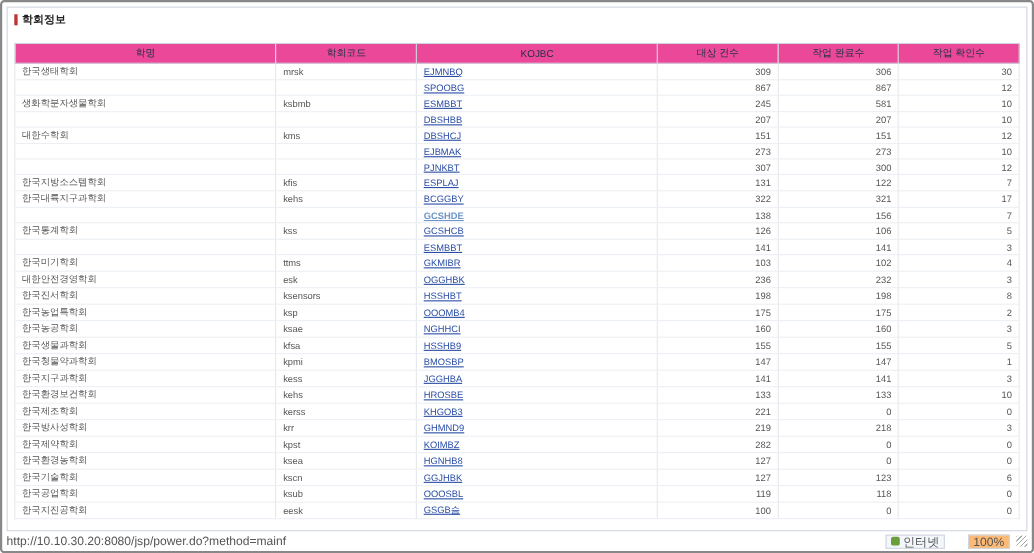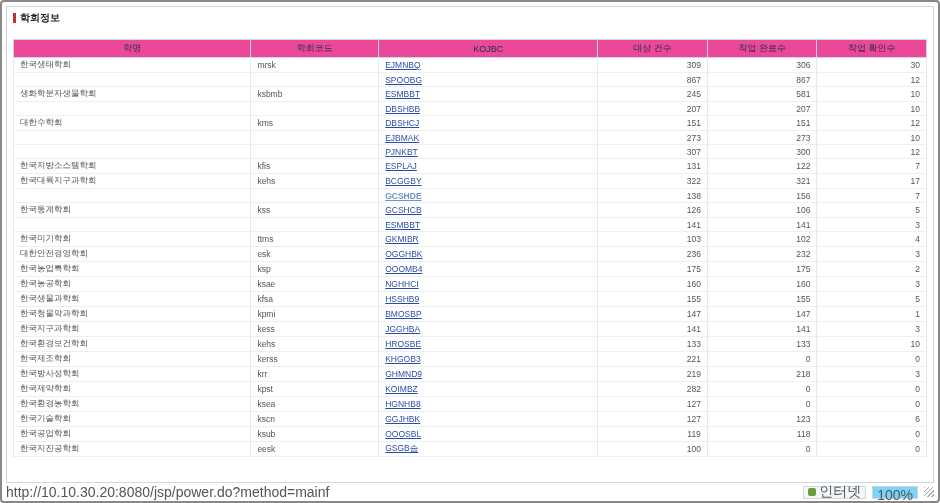--- a/index.html
+++ b/index.html
@@ -12,26 +12,26 @@
   table { width: 100%; border-collapse: collapse; table-layout: fixed; }
   thead th { background: #ec4899; border: 1px solid #cfd6df; padding: 2px 4px; font-size: 9px; color: #234; font-weight: normal; text-align: center; height: 16px; }
   tbody td { border-left: 1px solid #e5e8ec; border-right: 1px solid #e5e8ec; border-bottom: 1px solid #eceff3; padding: 1px 6px; font-size: 8.5px; color: #445; height: 14px; white-space: nowrap; overflow: hidden; text-overflow: ellipsis; vertical-align: middle; }
   tbody td.c0 { color: #555; }
   tbody td.link { color: #2a4da6; text-decoration: underline; cursor: pointer; margin-left: 28px; }
   tbody td.linklite { color: #6b94c9; text-decoration: underline; cursor: pointer; font-weight: bold; }
   tbody td.num { text-align: right; color: #555; }
   col.a { width: 26%; } col.b { width: 14%; } col.c { width: 24%; }
   col.d { width: 12%; } col.e { width: 12%; } col.f { width: 12%; }
 
-  .statusbar { position: absolute; left: 4px; right: 4px; bottom: 2px; height: 14px; display: flex; align-items: center; justify-content: space-between; font-size: 14px; color: #555; }
+  .statusbar { position: absolute; left: 4px; right: 4px; bottom: 2px; height: 14px; display: flex; align-items: center; justify-content: space-between; font-size: 11px; color: #555; }
   .statusbar .url { flex: 1; overflow: hidden; white-space: nowrap; }
   .statusbar .right { display: flex; align-items: center; gap: 6px; }
   .statusbar .zone { display: flex; align-items: center; gap: 3px; border: 1px solid #cfd6df; padding: 0 4px; height: 13px; background: #f3f6fa; }
   .statusbar .ico { display: inline-block; width: 8px; height: 8px; border-radius: 2px; background: #6a9e3b; }
-  .statusbar .zoom { border: 1px solid #cfd6df; padding: 0 4px; height: 13px; background: #7dd3fc; }
+  .statusbar .zoom { border: 1px solid #cfd6df; padding: 0 4px; height: 13px; background: #fdba74; margin-left: 15px; }
   .statusbar .grip { width: 10px; height: 10px; background:
     repeating-linear-gradient(135deg,#aaa 0 1px,transparent 1px 3px); }
 </style>
 </head>
 <body>
 
 <div class="wrap">
   <div class="inner">
     <div class="section">
       <div class="sec-title">
@@ -164,20 +164,28 @@
             </tr>
             <tr>
               <td class="c0">대한안전경영학회</td>
               <td class="c0">esk</td>
               <td class="link">OGGHBK</td>
               <td class="num">236</td>
               <td class="num">232</td>
               <td class="num">3</td>
             </tr>
             <tr>
+              <td class="c0">한국진서학회</td>
+              <td class="c0">ksensors</td>
+              <td class="link">HSSHBT</td>
+              <td class="num">198</td>
+              <td class="num">198</td>
+              <td class="num">8</td>
+            </tr>
+            <tr>
               <td class="c0">한국농업특학회</td>
               <td class="c0">ksp</td>
               <td class="link">OOOMB4</td>
               <td class="num">175</td>
               <td class="num">175</td>
               <td class="num">2</td>
             </tr>
             <tr>
               <td class="c0">한국농공학회</td>
               <td class="c0">ksae</td>

